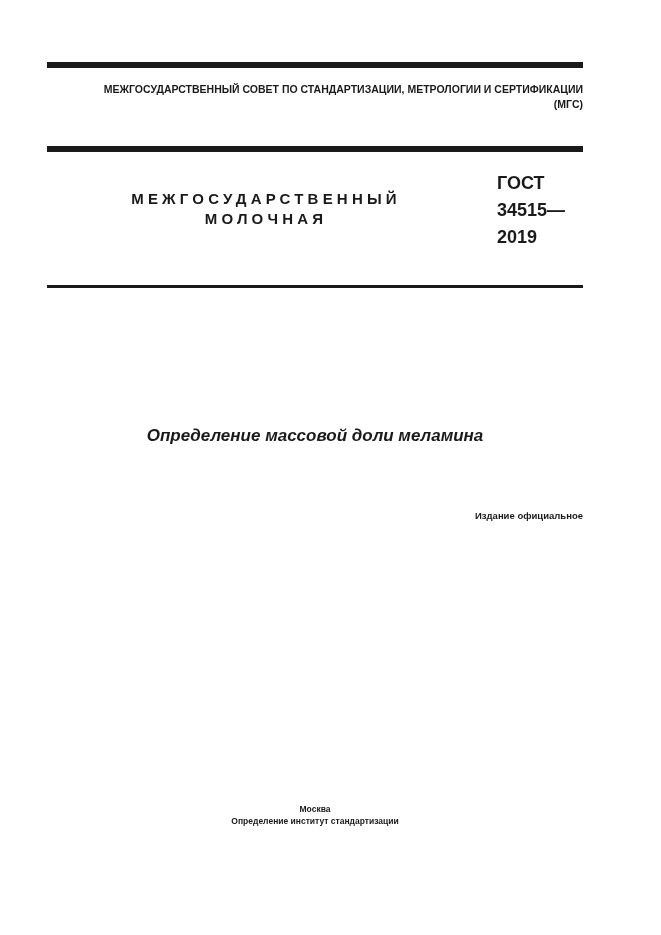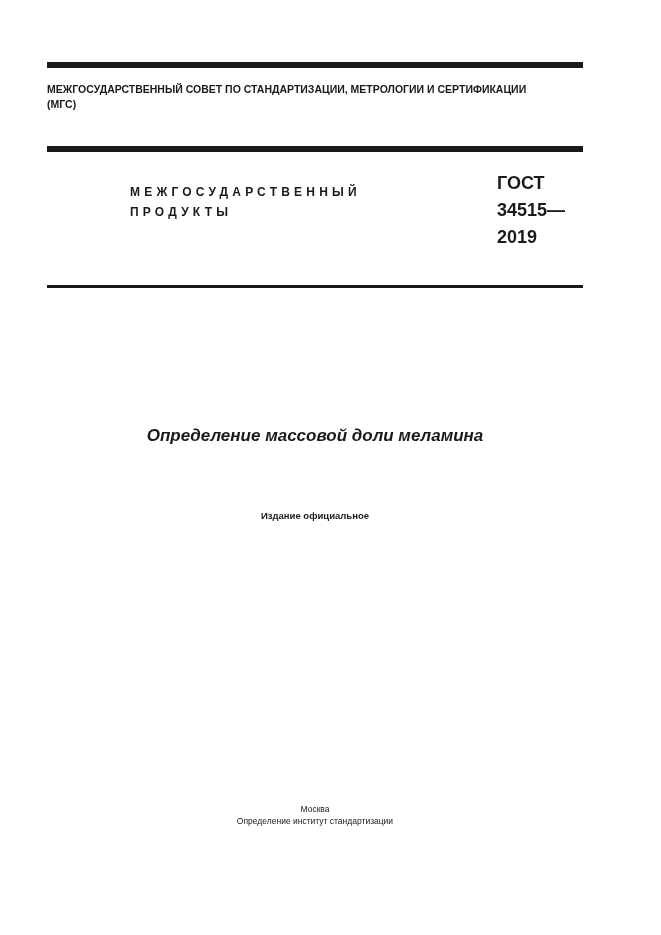--- a/index.html
+++ b/index.html
@@ -3,51 +3,51 @@
 <meta charset="utf-8">
 <style>
   html, body { margin: 0; padding: 0; }
   body {
     width: 661px; height: 935px; background: #ffffff; position: relative;
     overflow: hidden; font-family: "Liberation Sans", sans-serif; color: #1a1a1a;
   }
   .rule { position: absolute; left: 47px; width: 536px; background: #1a1a1a; }
   .rule.thick { height: 6px; }
   .rule.thin { height: 3px; }
-  .council { position: absolute; left: 47px; width: 536px; top: 82px; text-align: left;
+  .council { position: absolute; left: 47px; width: 536px; top: 82px; text-align: right;
     font-weight: bold; font-size: 10.5px; line-height: 14.5px; }
-  .std-label { position: absolute; left: 130px; width: 272px; top: 182px; 
-    font-weight: bold; font-size: 12px; letter-spacing: 4.2px; line-height: 20px; }
+  .std-label { position: absolute; left: 130px; width: 272px; top: 189px; text-align: center;
+    font-weight: bold; font-size: 15px; letter-spacing: 4.2px; line-height: 20px; }
   .gost { position: absolute; left: 497px; top: 170px; font-weight: bold; font-size: 18px; line-height: 27px; }
   .title { position: absolute; left: 47px; width: 536px; top: 356px; text-align: center;
     font-weight: bold; font-size: 21px; line-height: 26px; }
   .title .l2 { display: block; padding-right: 10px; }
   .subtitle { position: absolute; left: 47px; width: 536px; top: 425px; text-align: center;
     font-weight: bold; font-size: 17px; line-height: 22px; padding-left: 0px; font-style: italic; }
-  .edition { position: absolute; left: 47px; width: 536px; top: 510px; text-align: center;
+  .edition { position: absolute; left: 47px; width: 536px; top: 510px; text-align: right;
     font-weight: bold; font-size: 9.5px; }
   .imprint { position: absolute; left: 47px; width: 536px; top: 803px; text-align: center;
-    font-weight: normal; font-size: 8.5px; line-height: 12px; }
+    font-weight: bold; font-size: 8.5px; line-height: 12px; }
   .line { display: block; }
 </style>
 </head>
 <body>
 
 <div class="rule thick" style="top:62px"></div>
 
 <div class="council">
   <span class="line">МЕЖГОСУДАРСТВЕННЫЙ СОВЕТ ПО СТАНДАРТИЗАЦИИ, МЕТРОЛОГИИ И СЕРТИФИКАЦИИ</span>
   <span class="line">(МГС)</span>
 </div>
 
 <div class="rule thick" style="top:146px"></div>
 
 <div class="std-label">
   <span class="line">МЕЖГОСУДАРСТВЕННЫЙ</span>
-  <span class="line">ПРОДУКТЫ</span>
+  <span class="line">МОЛОЧНАЯ</span>
 </div>
 
 <div class="gost">
   <span class="line">ГОСТ</span>
   <span class="line">34515—</span>
   <span class="line">2019</span>
 </div>
 
 <div class="rule thin" style="top:285px"></div>
 

